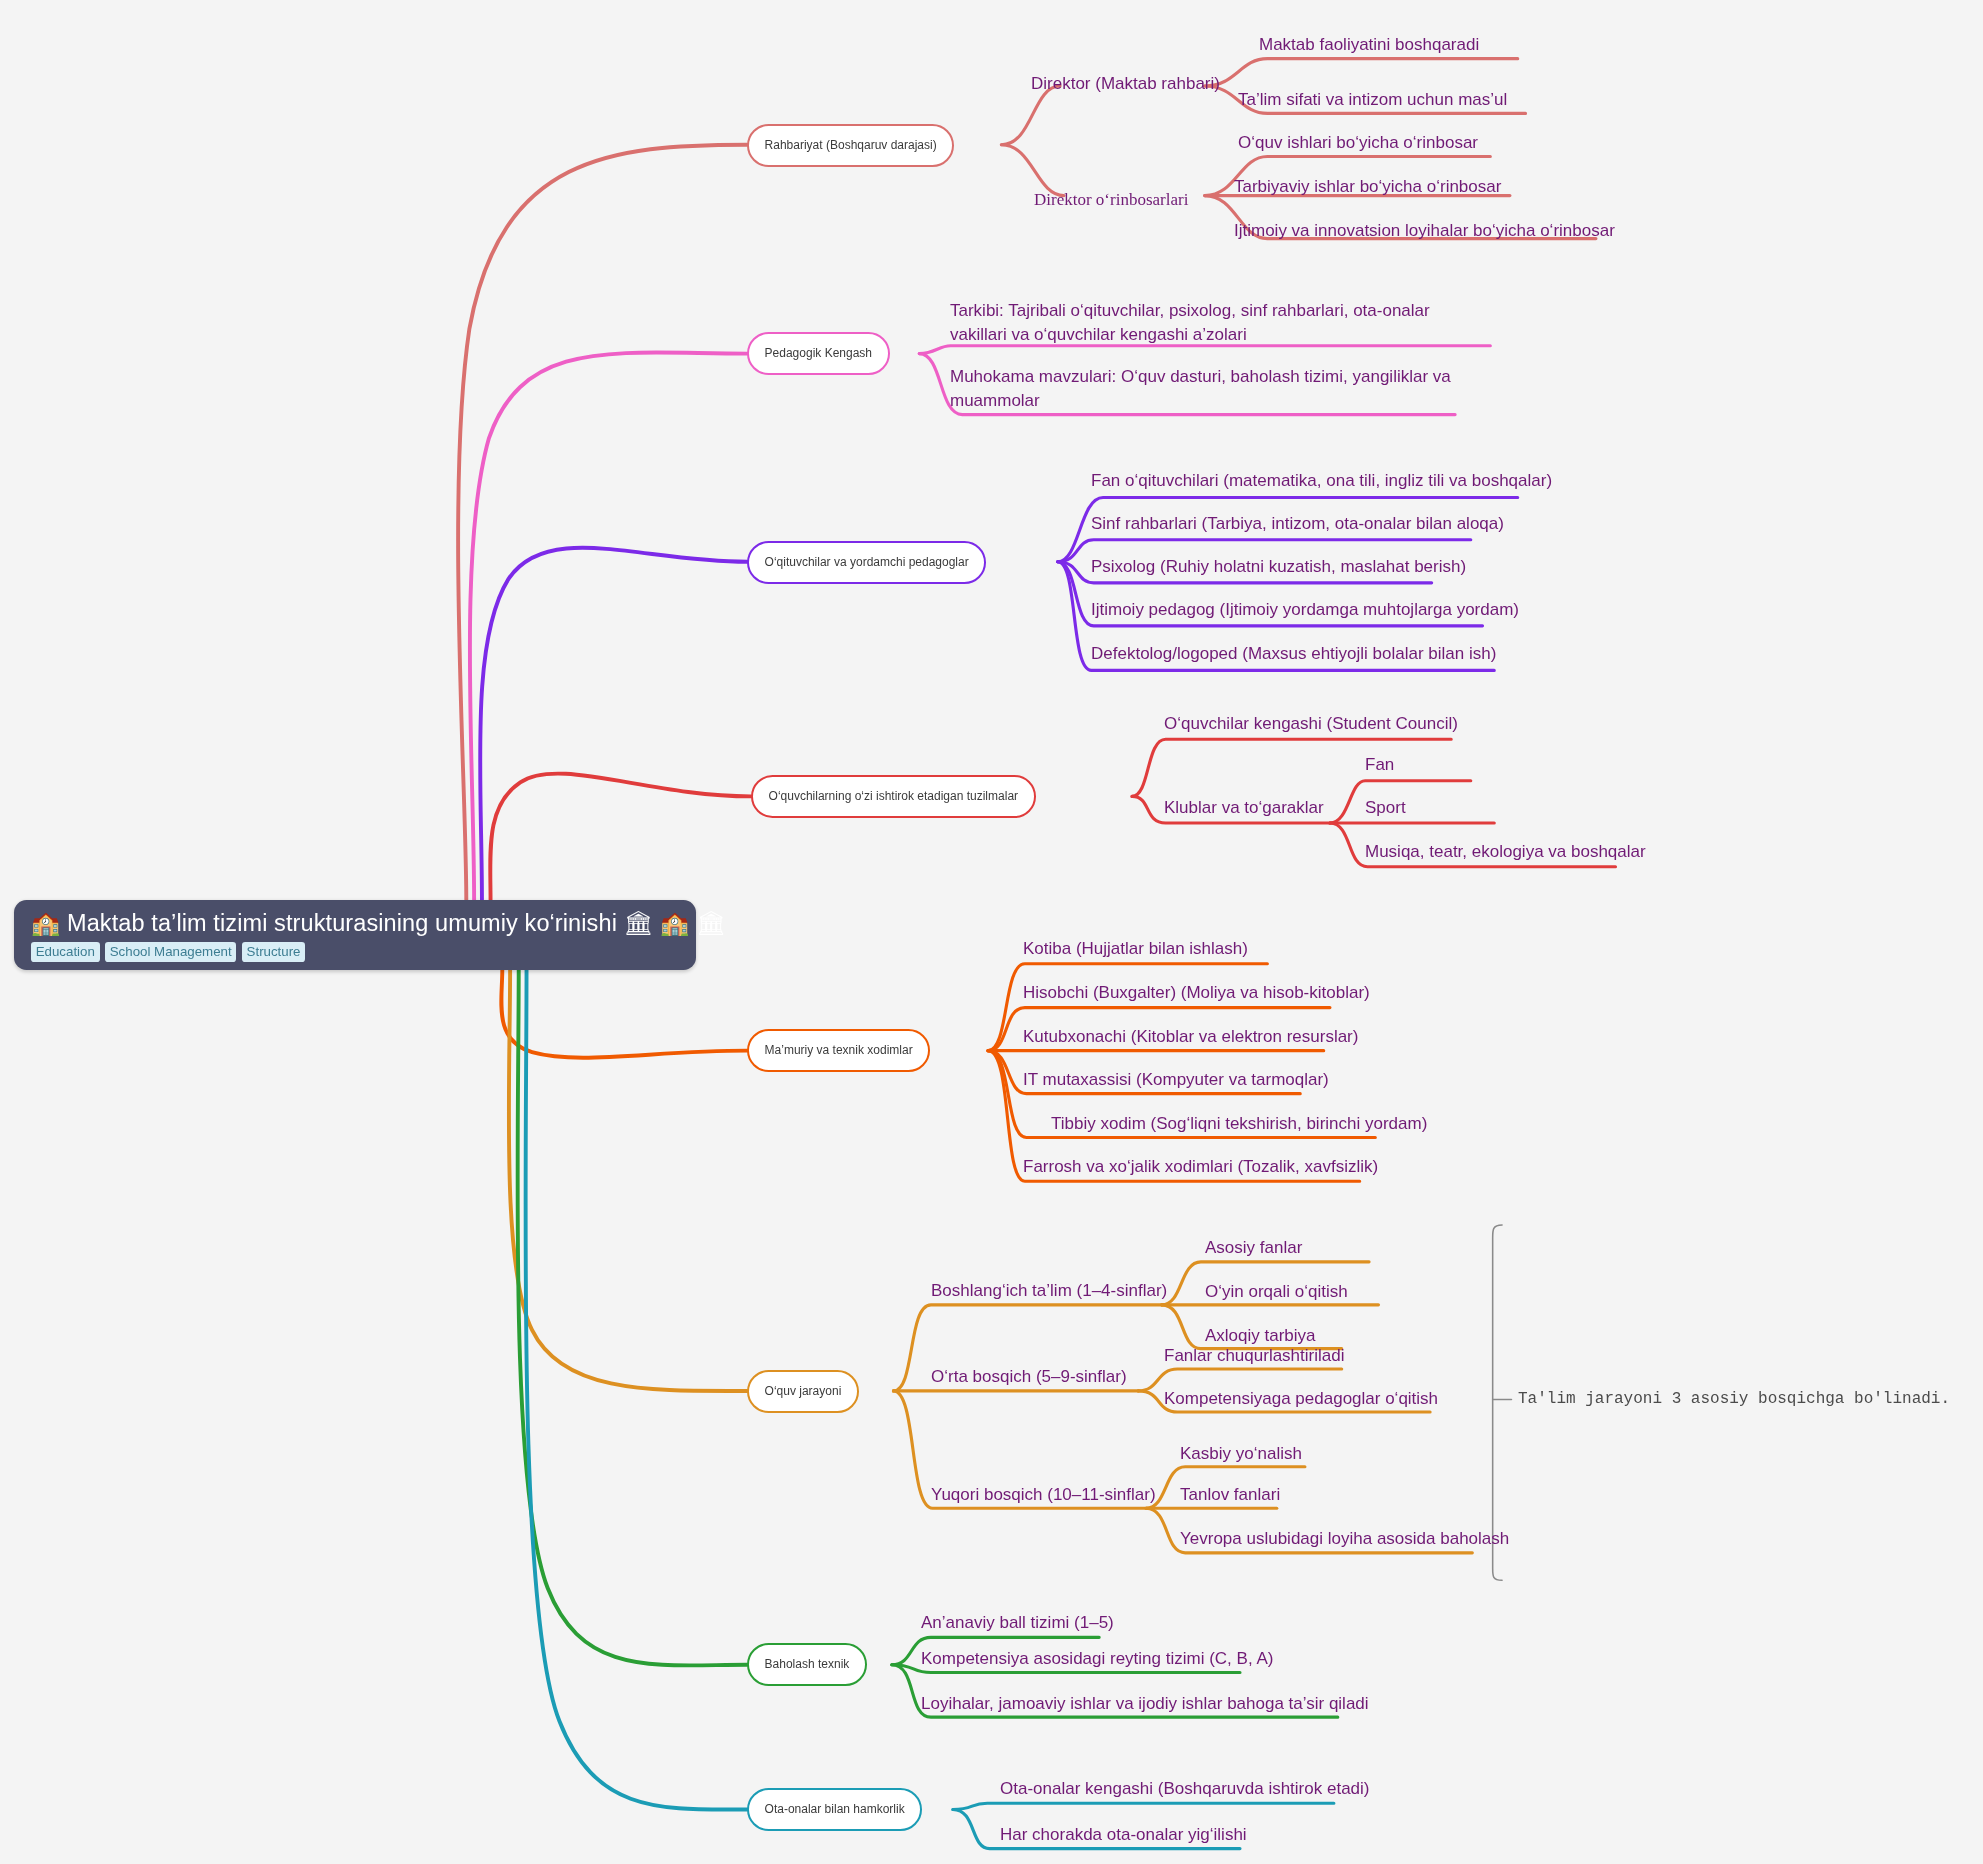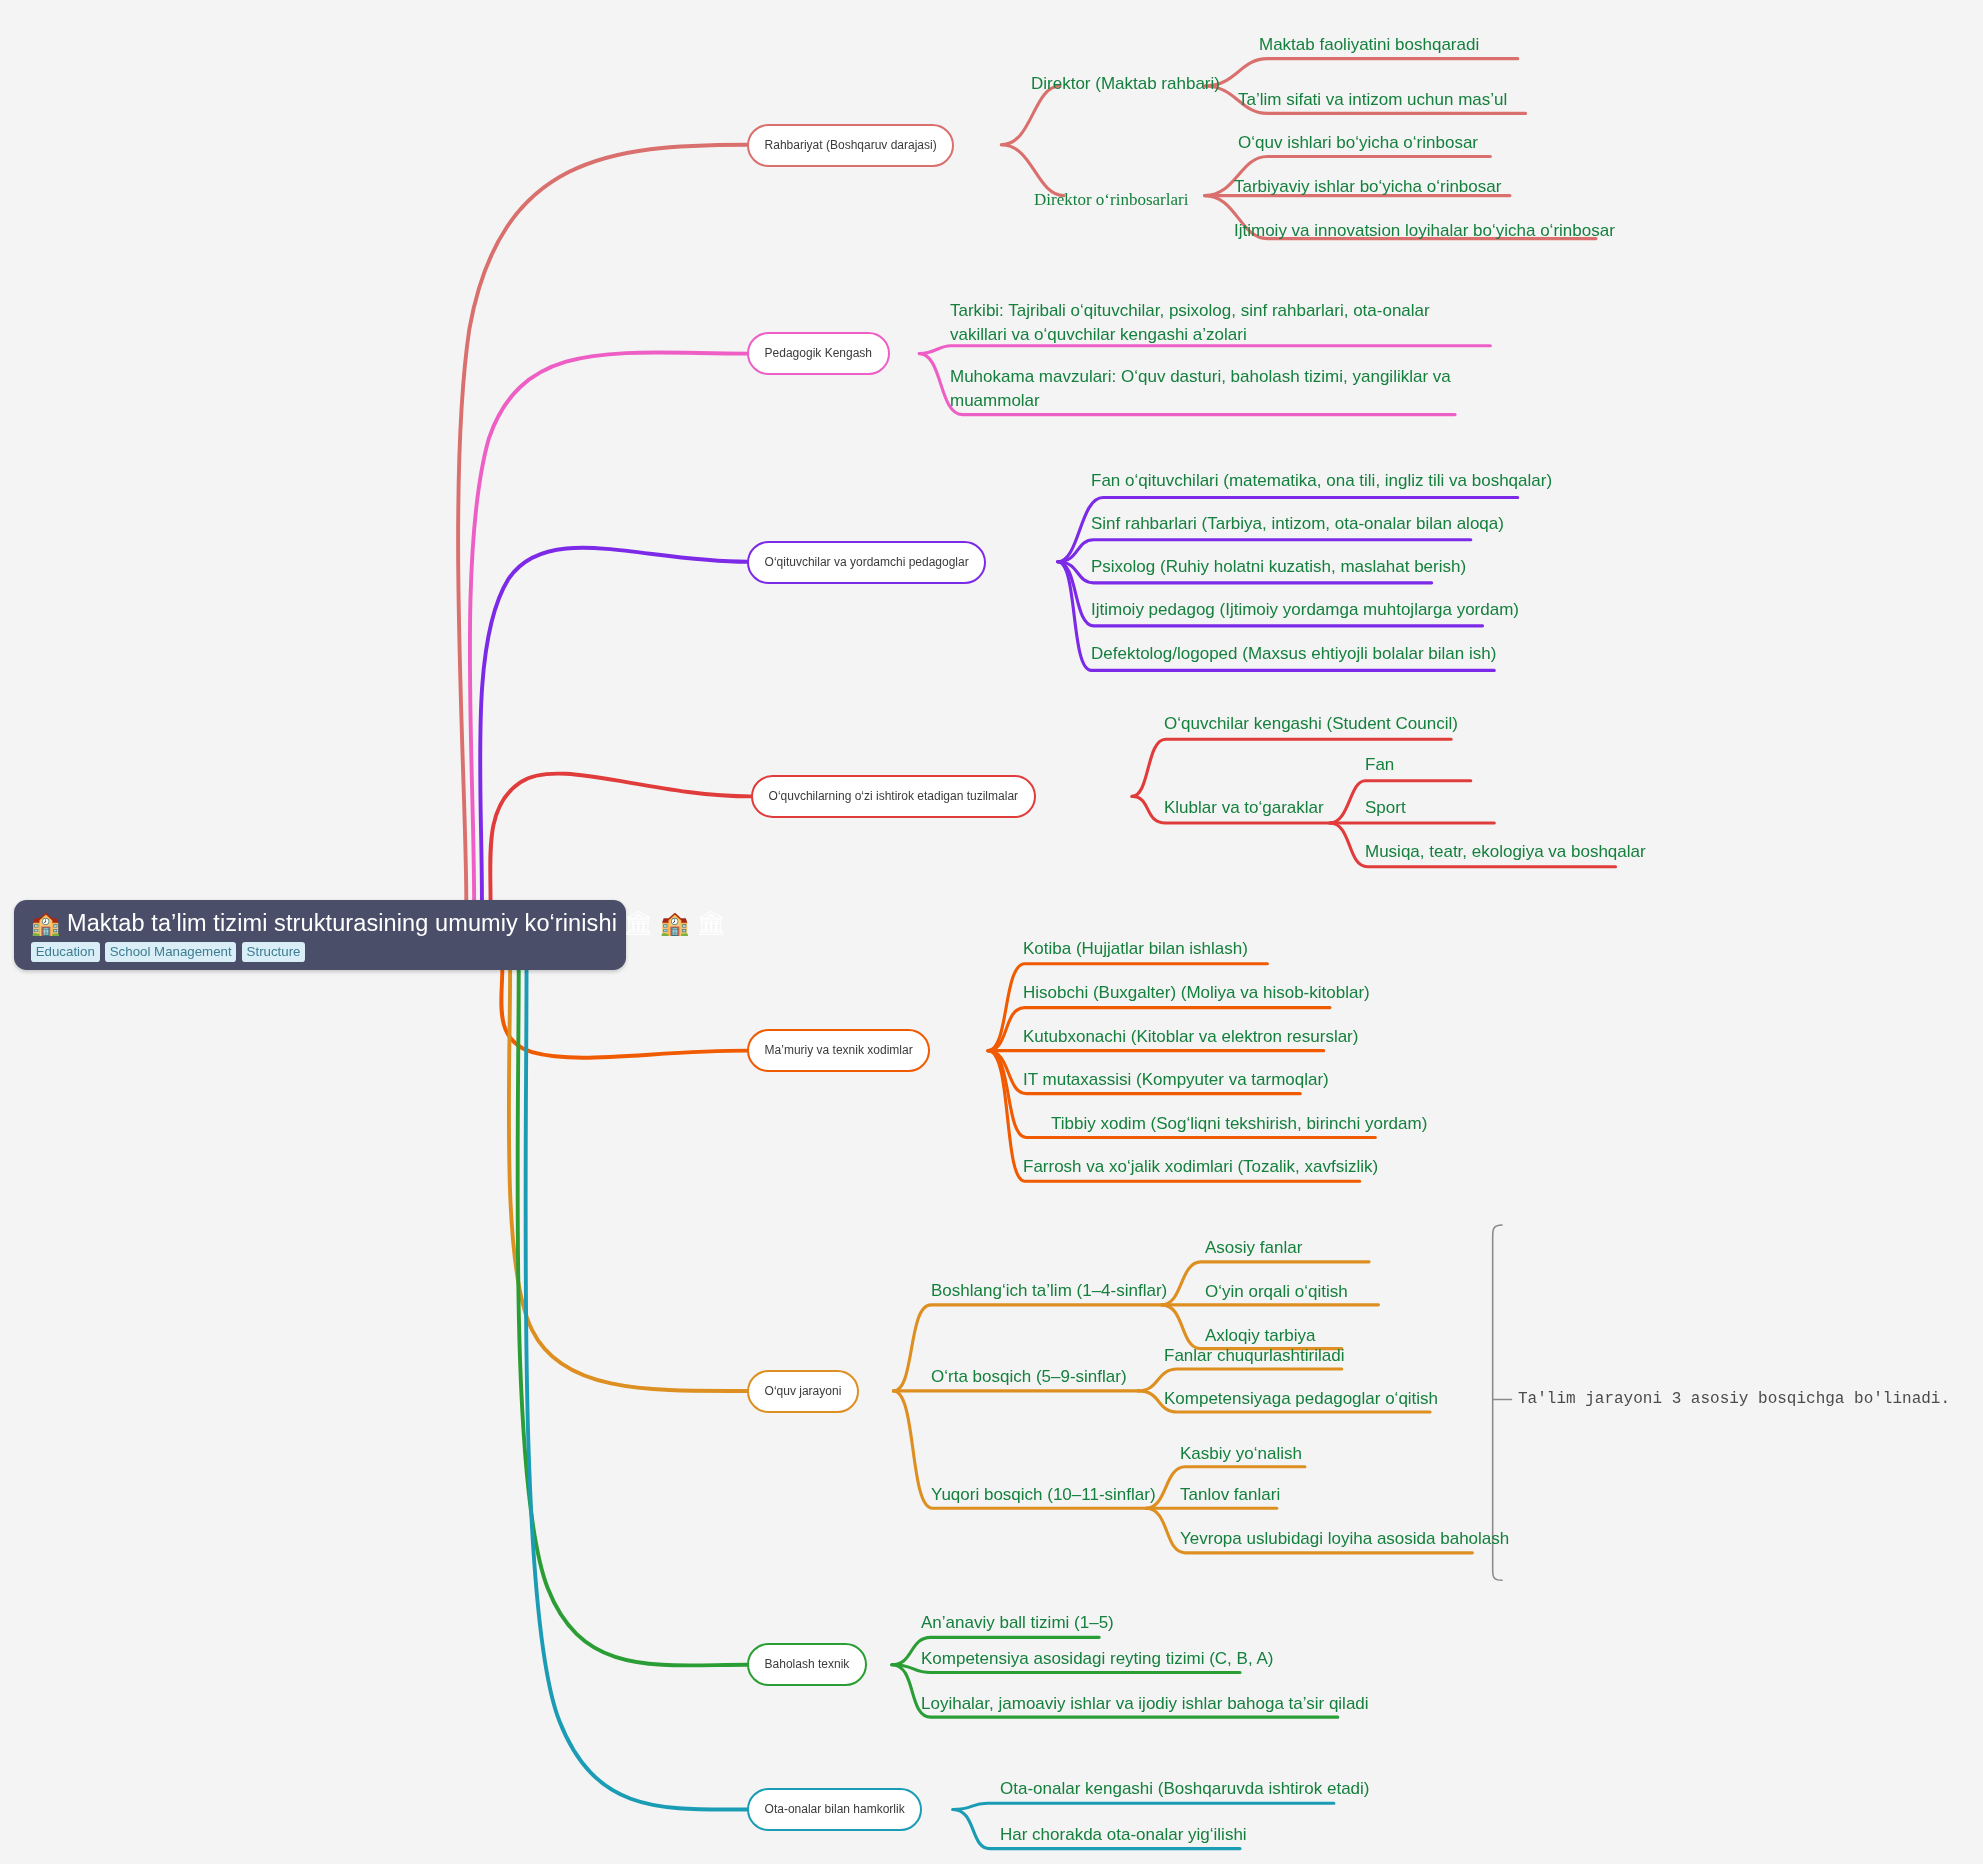--- a/index.html
+++ b/index.html
@@ -30,21 +30,21 @@
   }
   .node {
     position: absolute;
     box-sizing: border-box;
     white-space: nowrap;
   }
   
   .root {
     left: 14px;
     top: 900px;
-    width: 612px;
+    width: 682px;
     height: 70px;
     background: #4a4e69;
     border-radius: 12.5px;
     padding: 7.8px 17px 6.3px 17px;
     z-index: 30;
     box-shadow: 0 1.6px 3.9px rgba(0,0,0,.18);
   }
   .root-title {
     color: #ffffff;
     font-size: 23.5px;
@@ -73,21 +73,21 @@
     border: 2.3px solid #888;
     color: #3b3b3b;
     font-size: 12px;
     line-height: 18px;
     padding: 10.2px 15.6px 11px 15.6px;
     z-index: 20;
     text-align: center;
   }
   
   .leaf {
-    color: #15803d;
+    color: #701a75;
     font-size: 17px;
     line-height: 23.5px;
     z-index: 20;
     background: transparent;
   }
   .leaf.wrap { white-space: normal; }
   .note {
     color: #4b4b4b;
     font-size: 16px;
     line-height: 19px;

